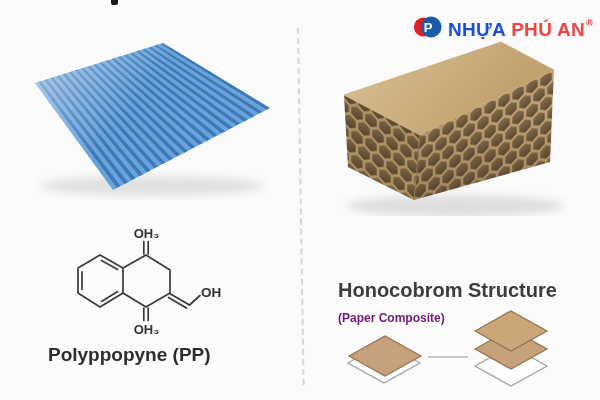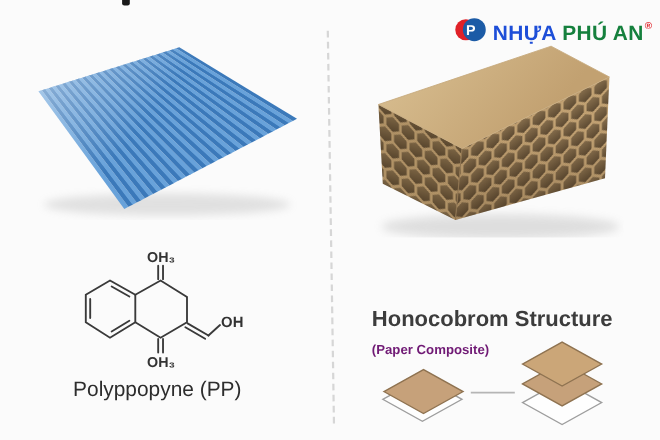--- a/index.html
+++ b/index.html
@@ -19,31 +19,31 @@
   }
   .logo{
     position:absolute; left:413px; top:9px;
     display:flex; align-items:center; gap:5px;
   }
   .logo-text{
     font-size:19px; font-weight:800; letter-spacing:.3px; white-space:nowrap;
     line-height:28px;
   }
   .t-blue{color:#1d4ed8;}
-  .t-red{color:#15803d; margin-left:5px;}
+  .t-red{color:#ef4444; margin-left:5px;}
   .t-reg{
     color:#e02128; font-size:9px; font-weight:700;
     vertical-align:10px; margin-left:1px;
   }
   .sheet-svg{position:absolute; left:20px; top:30px;}
   .mol-svg{position:absolute; left:58px; top:224px;}
   .mol-svg text{fill:#333; font-family:"Liberation Sans",sans-serif; font-weight:600;}
   .caption-pp{
     position:absolute; left:48px; top:344px; width:190px;
-    text-align:center; font-size:19px; font-weight:400; color:#2d2d2d;
+    text-align:left; font-size:19px; font-weight:700; color:#2d2d2d;
   }
   .block-svg{position:absolute; left:332px; top:34px;}
   .hc-title{
     position:absolute; left:338px; top:279px;
     font-size:20px; font-weight:600; color:#3c3c3c;
   }
   .hc-sub{
     position:absolute; left:338px; top:311px;
     font-size:12px; font-weight:700; color:#701a75;
   }

